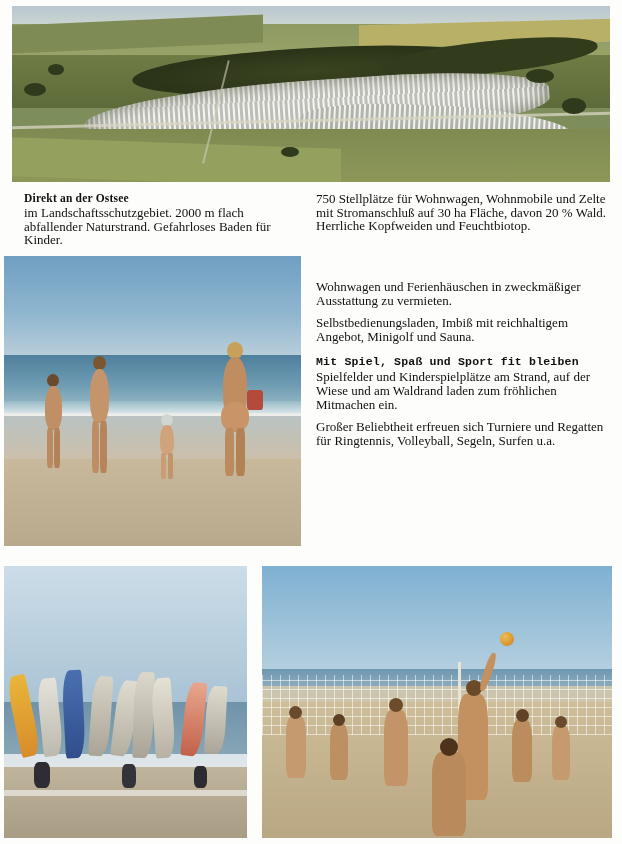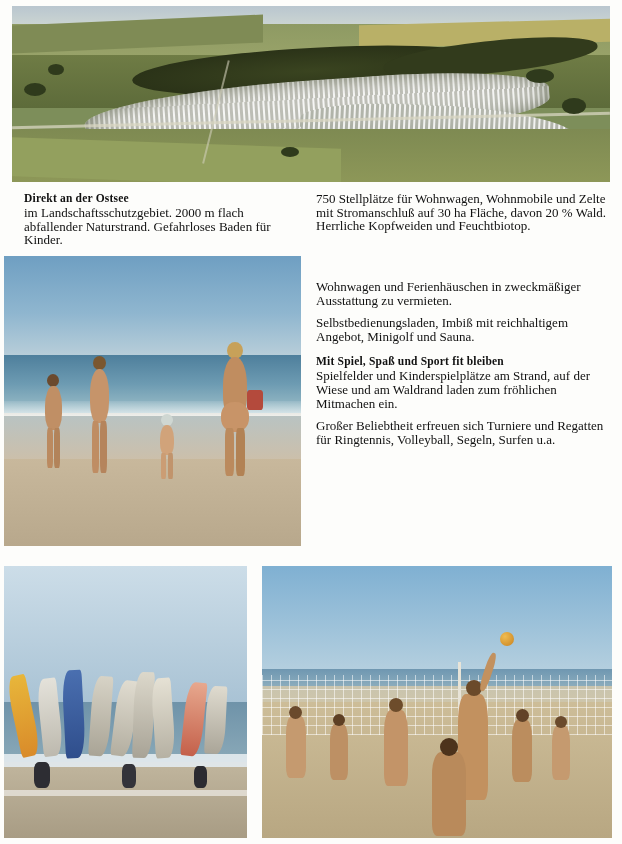--- a/index.html
+++ b/index.html
@@ -317,21 +317,21 @@
       <div class="body-sh" style="left:12px;top:60px;width:28px;height:30px;background:#c89468;border-radius:45%;"></div>
       <div class="body-sh" style="left:16px;top:86px;width:9px;height:48px;background:#bb8a5d;border-radius:20%;"></div>
       <div class="body-sh" style="left:27px;top:86px;width:9px;height:48px;background:#b28254;border-radius:20%;"></div>
       <div class="body-sh" style="left:38px;top:48px;width:16px;height:20px;background:#b44a3c;border-radius:18%;"></div>
     </div>
   </div>
 
   <div class="col-right-2">
     <p class="body">Wohnwagen und Ferienhäuschen in zweckmäßiger Ausstattung zu vermieten.</p>
     <p class="body">Selbstbedienungsladen, Imbiß mit reichhaltigem Angebot, Minigolf und Sauna.</p>
-    <div class="heading" style="margin-top:12px;">Mit Spiel, Spaß und Sport fit bleiben</div>
+    <div class="heading" style="margin-top:12px;font-family:Liberation Mono, monospace;">Mit Spiel, Spaß und Sport fit bleiben</div>
     <p class="body">Spielfelder und Kinderspielplätze am Strand, auf der Wiese und am Waldrand laden zum fröhlichen Mitmachen ein.</p>
     <p class="body">Großer Beliebtheit erfreuen sich Turniere und Regatten für Ringtennis, Volleyball, Segeln, Surfen u.a.</p>
   </div>
 
   <div class="photo-surf">
     <div class="surf-sky"></div>
     <div class="surf-sea"></div>
     <div class="surf-foam"></div>
     <div class="surf-sand"></div>
 

